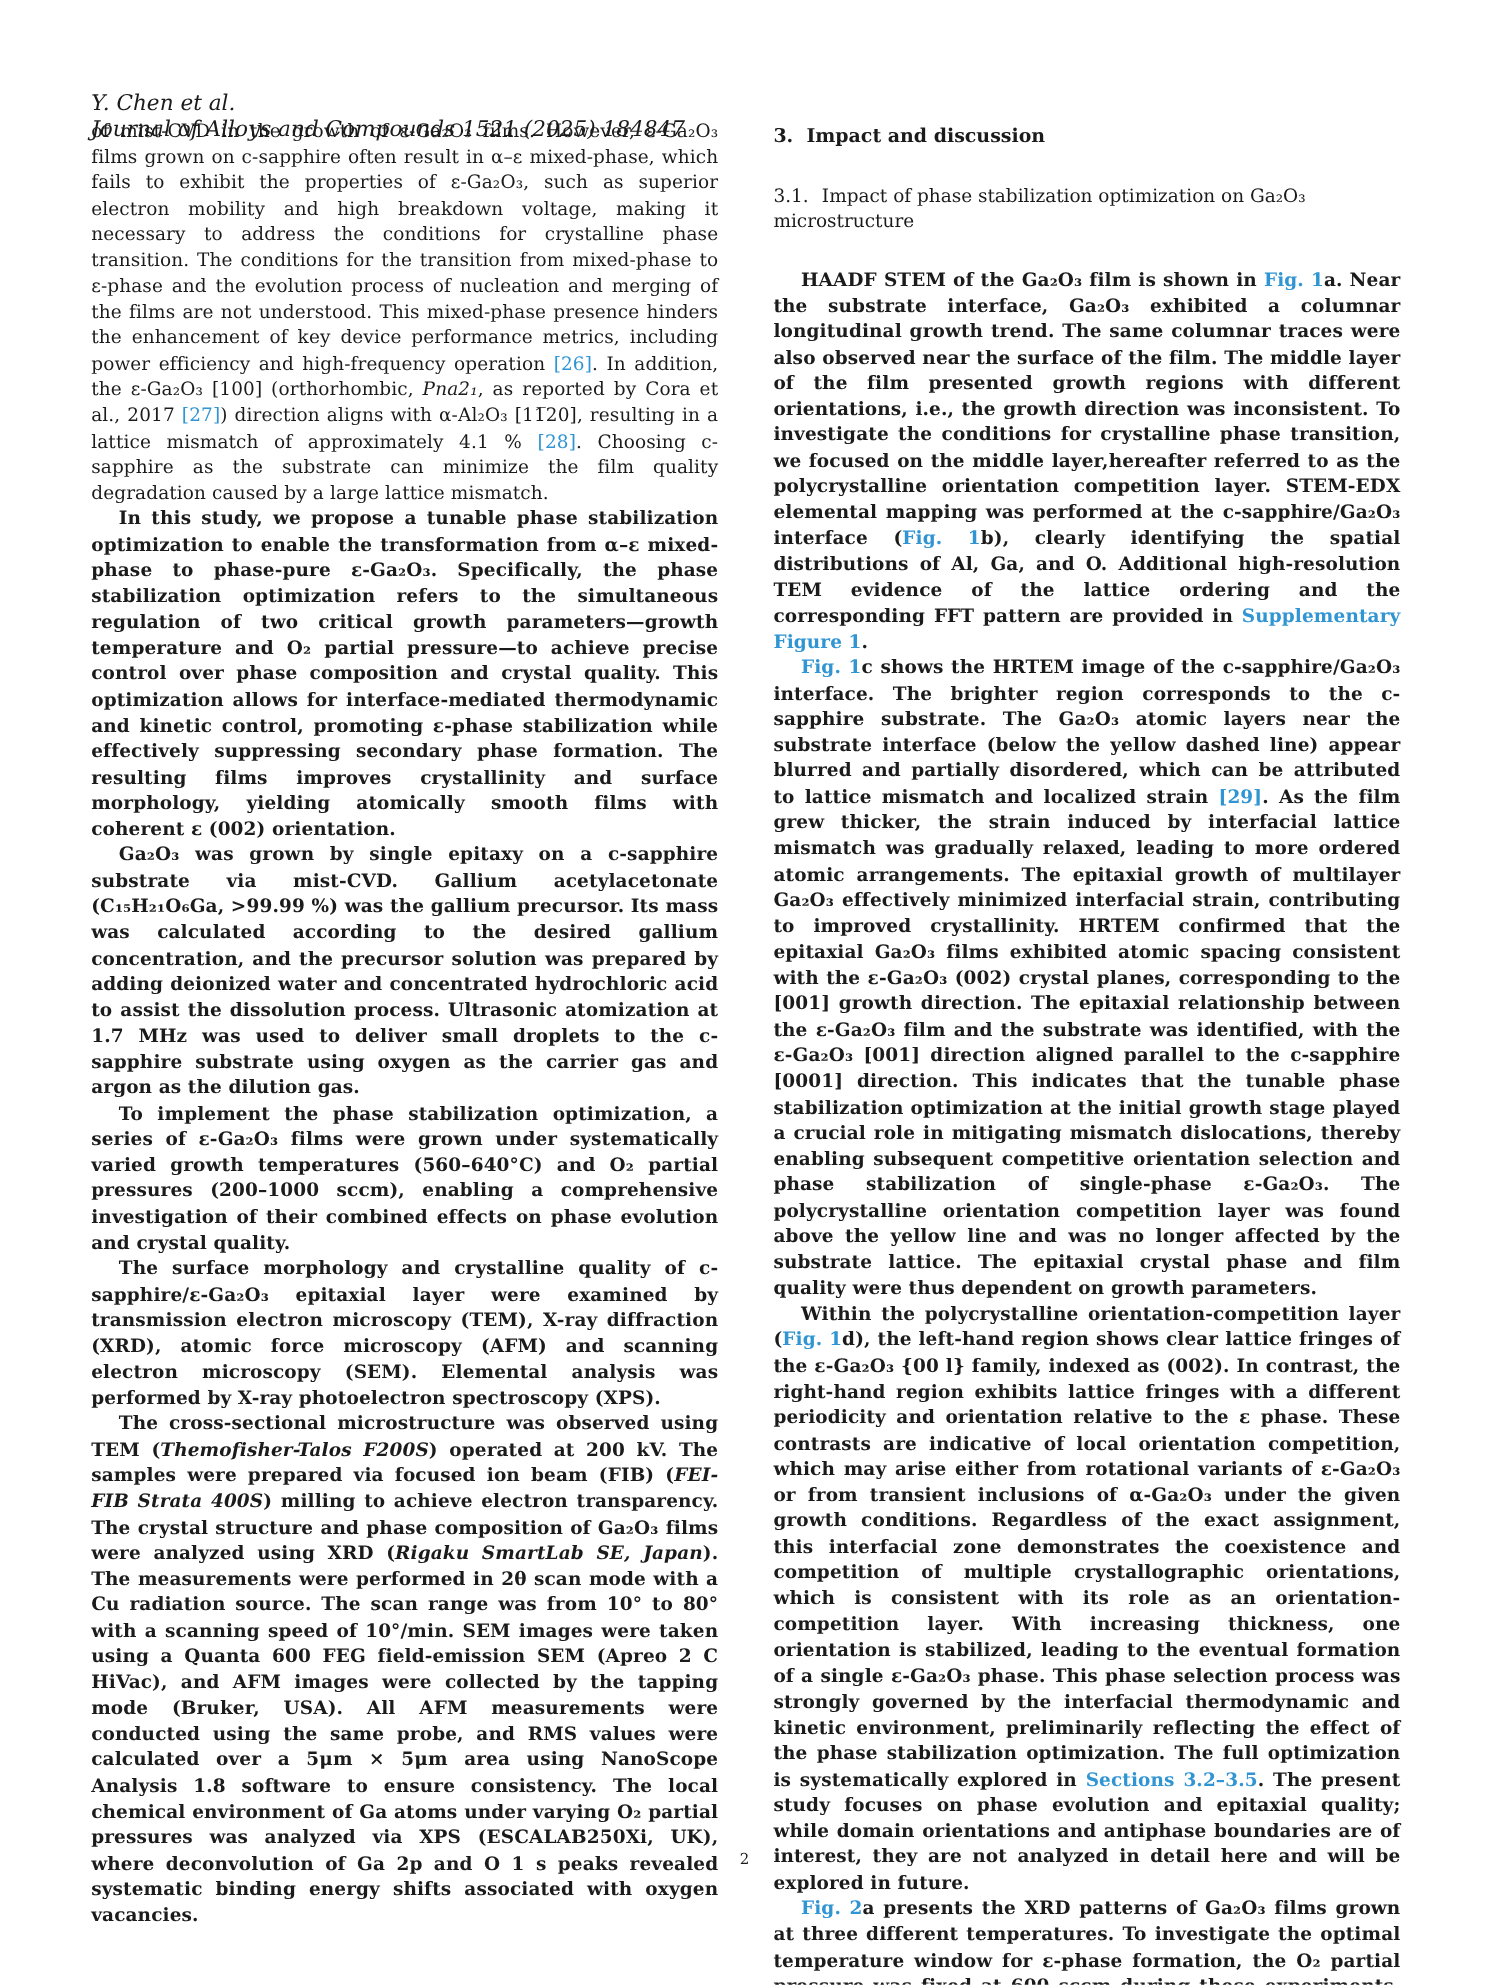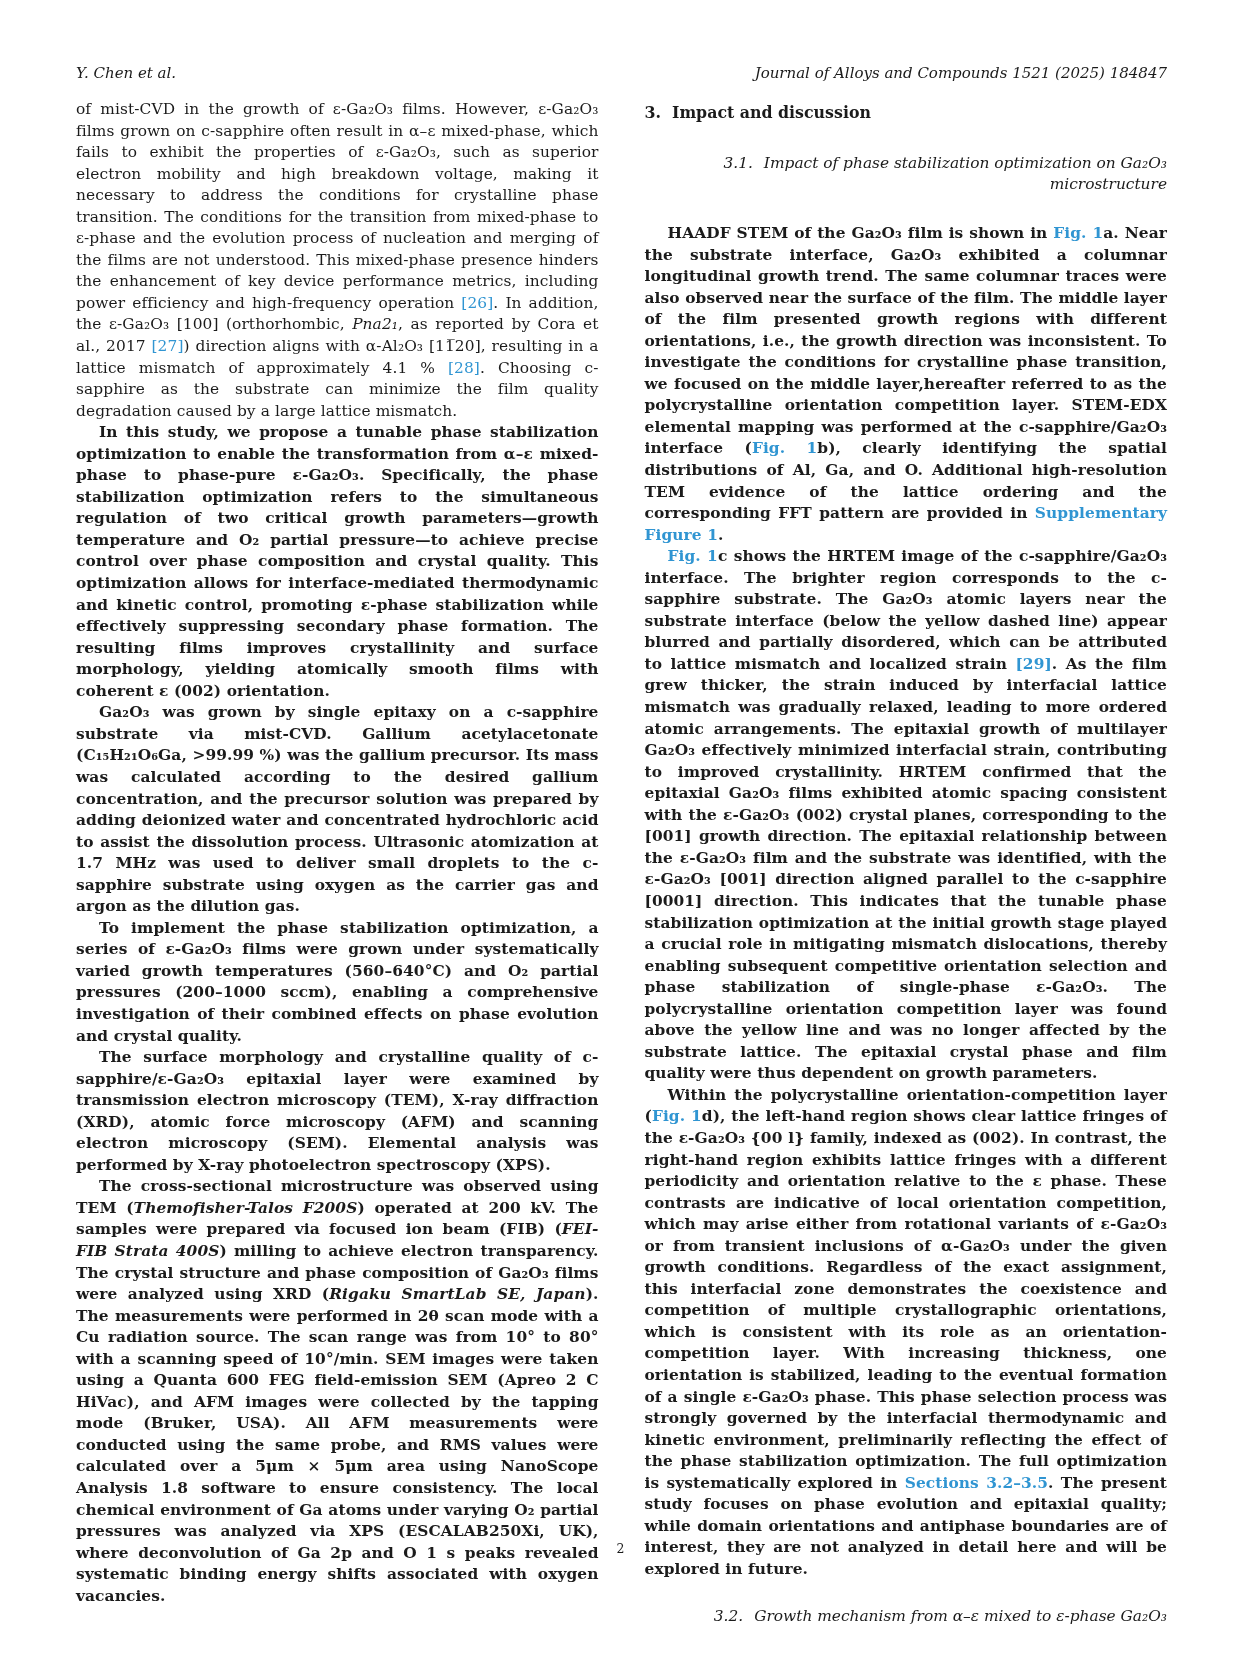--- a/index.html
+++ b/index.html
@@ -5,23 +5,23 @@
   html, body { margin: 0; padding: 0; }
   body {
     width: 1241px; height: 1654px;
     background: #ffffff;
     font-family: "DejaVu Serif", "Liberation Serif", serif;
     color: #1b1b1b;
   }
   .page { position: relative; width: 1241px; height: 1654px; overflow: hidden; background: #fff; }
 
   .running-head {
-    position: absolute; top: 64px; left: 76px; right: 74px;
+    position: absolute; top: 76px; left: 76px; right: 74px;
     display: flex; justify-content: space-between; align-items: baseline;
-    font-style: italic; font-size: 15px; color: #1b1b1b;
+    font-style: italic; font-size: 18px; color: #1b1b1b; flex-direction: column;
   }
 
   .content {
     position: absolute; top: 99px; left: 76px; right: 74px;
     display: flex; gap: 46px;
   }
   .col { width: calc(50% - 23px); }
 
   p.para {
     margin: 0;
@@ -33,25 +33,23 @@
   p.para.indent { text-indent: 23px; font-weight: bold; }
 
   .sec-heading {
     font-weight: bold;
     font-size: 15.8px;
     line-height: 21px;
     margin: 28px 0 30px 0;
   }
   .col .sec-heading:first-child { margin-top: 3px; }
   .subsec-heading {
-    font-style: italic;
     font-size: 15.4px;
     line-height: 21px;
     margin: 26px 0 28px 0;
-    text-align: right;
   }
   .sec-num { margin-right: 11px; }
 
   .link { color: var(--link-color, #3095d2); cursor: pointer; }
   .italic { font-style: italic; }
 
   .page-number {
     position: absolute; top: 1541px; left: 0; width: 100%;
     text-align: center; font-size: 12.5px; color: #1b1b1b;
   }
@@ -74,20 +72,19 @@
         <p class="para indent"><span>To implement the phase stabilization optimization, a series of ε-Ga₂O₃ films were grown under systematically varied growth temperatures (560–640°C) and O₂ partial pressures (200–1000 sccm), enabling a comprehensive investigation of their combined effects on phase evolution and crystal quality.</span></p>
         <p class="para indent"><span>The surface morphology and crystalline quality of c-sapphire/ε-Ga₂O₃ epitaxial layer were examined by transmission electron microscopy (TEM), X-ray diffraction (XRD), atomic force microscopy (AFM) and scanning electron microscopy (SEM). Elemental analysis was performed by X-ray photoelectron spectroscopy (XPS).</span></p>
         <p class="para indent"><span>The cross-sectional microstructure was observed using TEM (</span><span class="italic">Themofisher-Talos F200S</span><span>) operated at 200 kV. The samples were prepared via focused ion beam (FIB) (</span><span class="italic">FEI-FIB Strata 400S</span><span>) milling to achieve electron transparency. The crystal structure and phase composition of Ga₂O₃ films were analyzed using XRD (</span><span class="italic">Rigaku SmartLab SE, Japan</span><span>). The measurements were performed in 2θ scan mode with a Cu radiation source. The scan range was from 10° to 80° with a scanning speed of 10°/min. SEM images were taken using a Quanta 600 FEG field-emission SEM (Apreo 2 C HiVac), and AFM images were collected by the tapping mode (Bruker, USA). All AFM measurements were conducted using the same probe, and RMS values were calculated over a 5μm × 5μm area using NanoScope Analysis 1.8 software to ensure consistency. The local chemical environment of Ga atoms under varying O₂ partial pressures was analyzed via XPS (ESCALAB250Xi, UK), where deconvolution of Ga 2p and O 1 s peaks revealed systematic binding energy shifts associated with oxygen vacancies.</span></p>
       </div>
     <div class="col">
         <div class="sec-heading"><span class="sec-num">3.</span><span>Impact and discussion</span></div>
         <div class="subsec-heading"><span class="sec-num">3.1.</span><span>Impact of phase stabilization optimization on Ga₂O₃ microstructure</span></div>
         <p class="para indent"><span>HAADF STEM of the Ga₂O₃ film is shown in </span><span class="link">Fig. 1</span><span>a. Near the substrate interface, Ga₂O₃ exhibited a columnar longitudinal growth trend. The same columnar traces were also observed near the surface of the film. The middle layer of the film presented growth regions with different orientations, i.e., the growth direction was inconsistent. To investigate the conditions for crystalline phase transition, we focused on the middle layer,hereafter referred to as the polycrystalline orientation competition layer. STEM-EDX elemental mapping was performed at the c-sapphire/Ga₂O₃ interface (</span><span class="link">Fig. 1</span><span>b), clearly identifying the spatial distributions of Al, Ga, and O. Additional high-resolution TEM evidence of the lattice ordering and the corresponding FFT pattern are provided in </span><span class="link">Supplementary Figure 1</span><span>.</span></p>
         <p class="para indent"><span class="link">Fig. 1</span><span>c shows the HRTEM image of the c-sapphire/Ga₂O₃ interface. The brighter region corresponds to the c-sapphire substrate. The Ga₂O₃ atomic layers near the substrate interface (below the yellow dashed line) appear blurred and partially disordered, which can be attributed to lattice mismatch and localized strain </span><span class="link">[29]</span><span>. As the film grew thicker, the strain induced by interfacial lattice mismatch was gradually relaxed, leading to more ordered atomic arrangements. The epitaxial growth of multilayer Ga₂O₃ effectively minimized interfacial strain, contributing to improved crystallinity. HRTEM confirmed that the epitaxial Ga₂O₃ films exhibited atomic spacing consistent with the ε-Ga₂O₃ (002) crystal planes, corresponding to the [001] growth direction. The epitaxial relationship between the ε-Ga₂O₃ film and the substrate was identified, with the ε-Ga₂O₃ [001] direction aligned parallel to the c-sapphire [0001] direction. This indicates that the tunable phase stabilization optimization at the initial growth stage played a crucial role in mitigating mismatch dislocations, thereby enabling subsequent competitive orientation selection and phase stabilization of single-phase ε-Ga₂O₃. The polycrystalline orientation competition layer was found above the yellow line and was no longer affected by the substrate lattice. The epitaxial crystal phase and film quality were thus dependent on growth parameters.</span></p>
         <p class="para indent"><span>Within the polycrystalline orientation-competition layer (</span><span class="link">Fig. 1</span><span>d), the left-hand region shows clear lattice fringes of the ε-Ga₂O₃ {00 l} family, indexed as (002). In contrast, the right-hand region exhibits lattice fringes with a different periodicity and orientation relative to the ε phase. These contrasts are indicative of local orientation competition, which may arise either from rotational variants of ε-Ga₂O₃ or from transient inclusions of α-Ga₂O₃ under the given growth conditions. Regardless of the exact assignment, this interfacial zone demonstrates the coexistence and competition of multiple crystallographic orientations, which is consistent with its role as an orientation-competition layer. With increasing thickness, one orientation is stabilized, leading to the eventual formation of a single ε-Ga₂O₃ phase. This phase selection process was strongly governed by the interfacial thermodynamic and kinetic environment, preliminarily reflecting the effect of the phase stabilization optimization. The full optimization is systematically explored in </span><span class="link">Sections 3.2–3.5</span><span>. The present study focuses on phase evolution and epitaxial quality; while domain orientations and antiphase boundaries are of interest, they are not analyzed in detail here and will be explored in future.</span></p>
-        <div class="subsec-heading"><span class="sec-num">3.2.</span><span>Growth mechanism from α–ε mixed to ε-phase Ga₂O₃</span></div>
         <p class="para indent"><span class="link">Fig. 2</span><span>a presents the XRD patterns of Ga₂O₃ films grown at three different temperatures. To investigate the optimal temperature window for ε-phase formation, the O₂ partial pressure was fixed at 600 sccm during these experiments. As the temperature increased, the peak</span></p>
       </div>
   </div>
 
   <div class="page-number">2</div>
 
 </div>
 
 </body></html>

